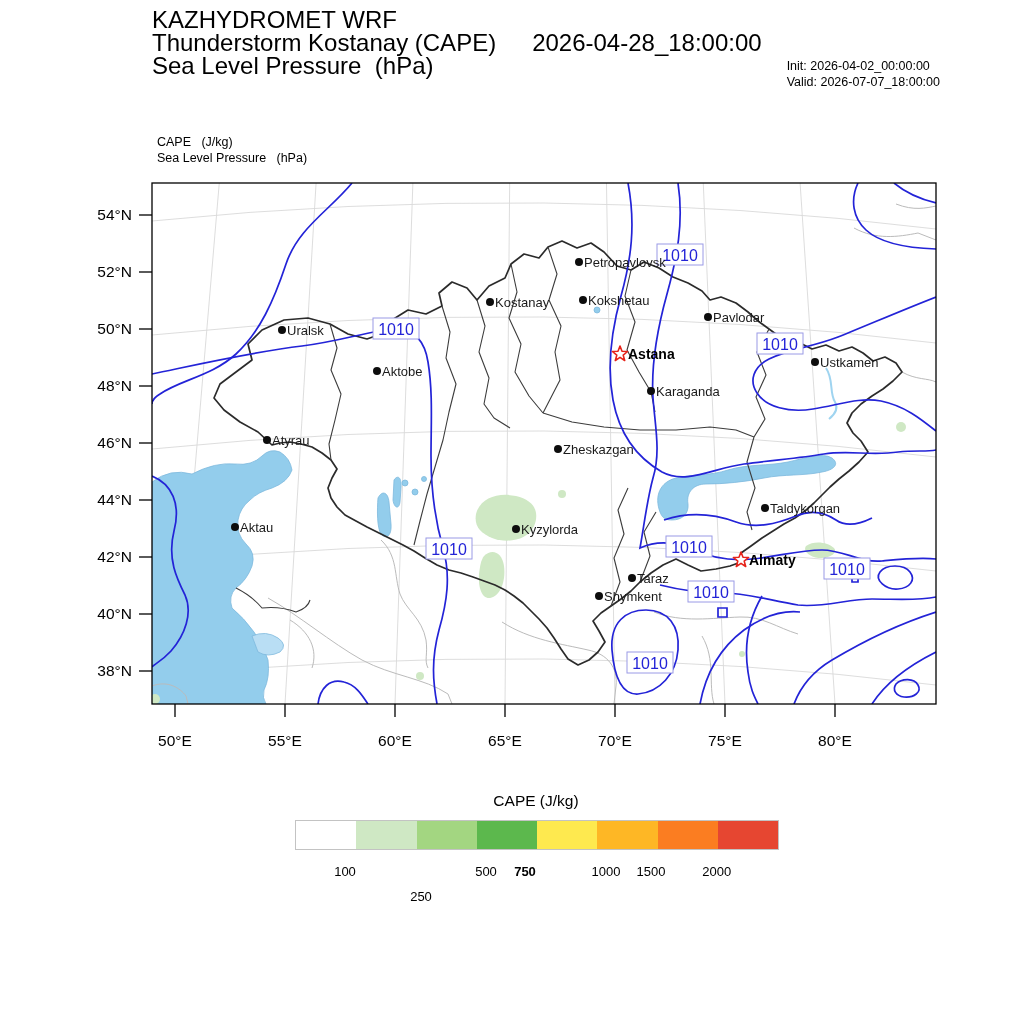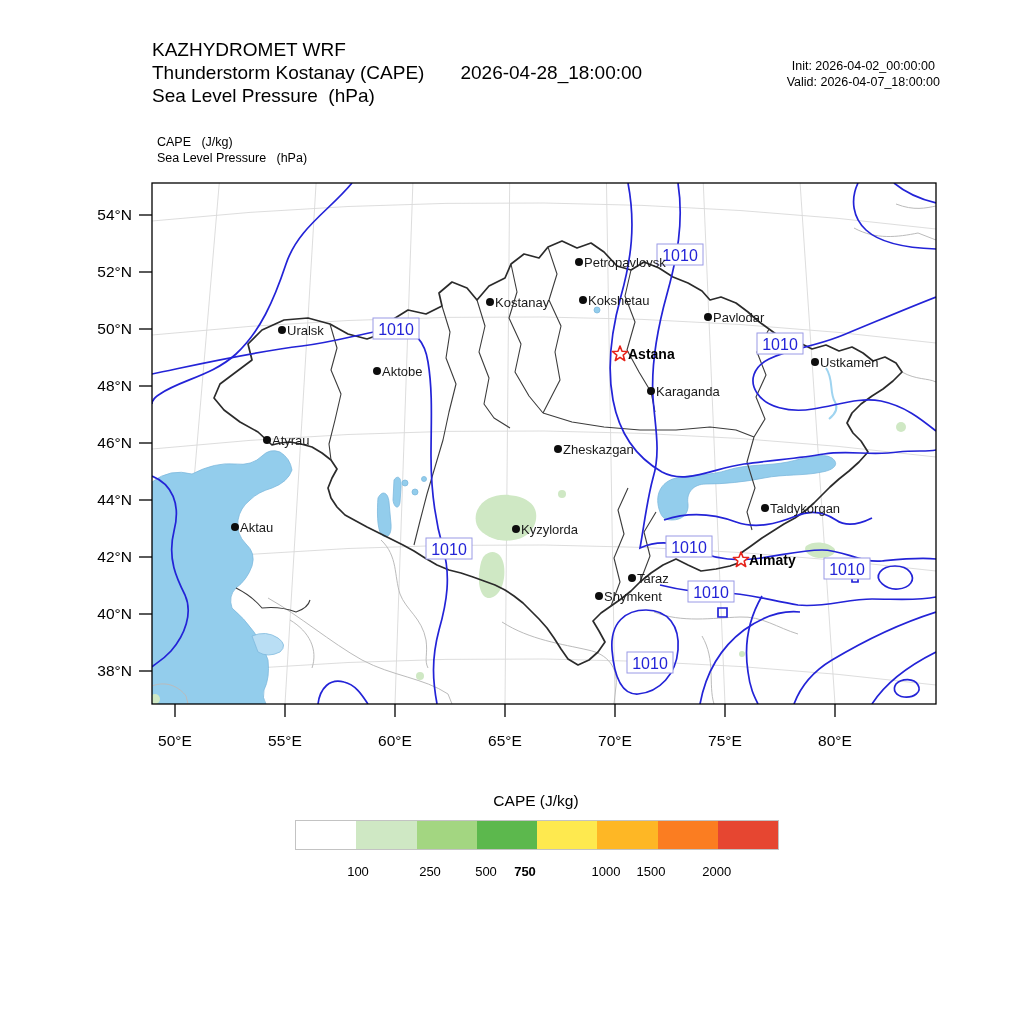--- a/index.html
+++ b/index.html
@@ -1,21 +1,21 @@
 <!DOCTYPE html>
 <html><head>
 <meta charset="utf-8">
 <style>
   html,body{margin:0;padding:0;background:#fff;}
   body{width:1024px;height:1024px;position:relative;font-family:"Liberation Sans","DejaVu Sans",sans-serif;color:#000;overflow:hidden;}
   .abs{position:absolute;}
   .pre{white-space:pre;}
-  #title-block{left:152px;top:8px;font-size:19px;line-height:23px;margin-top:30px;}
+  #title-block{left:152px;top:8px;font-size:24px;line-height:23px;}
   #title-line2{display:flex;gap:36px;}
-  #run-block{right:84px;top:58px;font-size:12.5px;line-height:16px;text-align:center;}
+  #run-block{right:84px;top:58px;font-size:12.5px;line-height:16px;text-align:left;}
   #maplegend-block{left:157px;top:135px;font-size:12.5px;line-height:15.5px;}
   #map-svg{left:0;top:0;}
   #cbar-title{left:295px;top:792px;width:482px;text-align:center;font-size:15.5px;}
   #cbar{left:295px;top:820px;width:482px;height:28px;display:flex;border:1px solid #c3c3c3;box-sizing:content-box;}
   #cbar .cell{flex:1 1 0;height:100%;}
   #cbar-labels{left:295px;top:864px;width:482px;height:20px;font-size:13px;}
   #cbar-labels span{position:absolute;transform:translateX(-50%);}
   svg text{font-family:"Liberation Sans","DejaVu Sans",sans-serif;}
 </style>
 </head>
@@ -25,21 +25,21 @@
   <div>KAZHYDROMET WRF</div>
   <div id="title-line2">
     <span>Thunderstorm Kostanay (CAPE)</span>
     <span>2026-04-28_18:00:00</span>
   </div>
   <div class="pre">Sea Level Pressure  (hPa)</div>
 </div>
 
 <div class="abs" id="run-block">
   <div>Init: 2026-04-02_00:00:00</div>
-  <div>Valid: 2026-04-07_18:00:00</div>
+  <div>Valid: 2026-07-07_18:00:00</div>
 </div>
 
 <div class="abs" id="maplegend-block">
   <div class="pre">CAPE   (J/kg)</div>
   <div class="pre">Sea Level Pressure   (hPa)</div>
 </div>
 
 <svg class="abs" id="map-svg" width="1024" height="1024" viewBox="0 0 1024 1024">
   <defs>
     <clipPath id="frame-clip">
@@ -241,20 +241,20 @@
     <div class="cell" style="background: rgb(255, 255, 255);"></div>
     <div class="cell" style="background: rgb(207, 232, 196);"></div>
     <div class="cell" style="background: rgb(163, 214, 129);"></div>
     <div class="cell" style="background: rgb(92, 184, 77);"></div>
     <div class="cell" style="background: rgb(254, 233, 79);"></div>
     <div class="cell" style="background: rgb(254, 183, 37);"></div>
     <div class="cell" style="background: rgb(251, 125, 33);"></div>
     <div class="cell" style="background: rgb(230, 70, 49);"></div>
   </div>
 <div class="abs" id="cbar-labels">
-    <span style="left: 63px;">100</span>
-    <span style="left: 135px;">250</span>
+    <span style="left: 50px;">100</span>
+    <span style="left: 126px; margin-top: 25px;">250</span>
     <span style="left: 191px;">500</span>
     <span style="left: 230px; font-weight: bold;">750</span>
     <span style="left: 311px;">1000</span>
     <span style="left: 356px;">1500</span>
     <span style="left: 421.75px; text-align: right;">2000</span>
   </div>
 
 </body></html>

